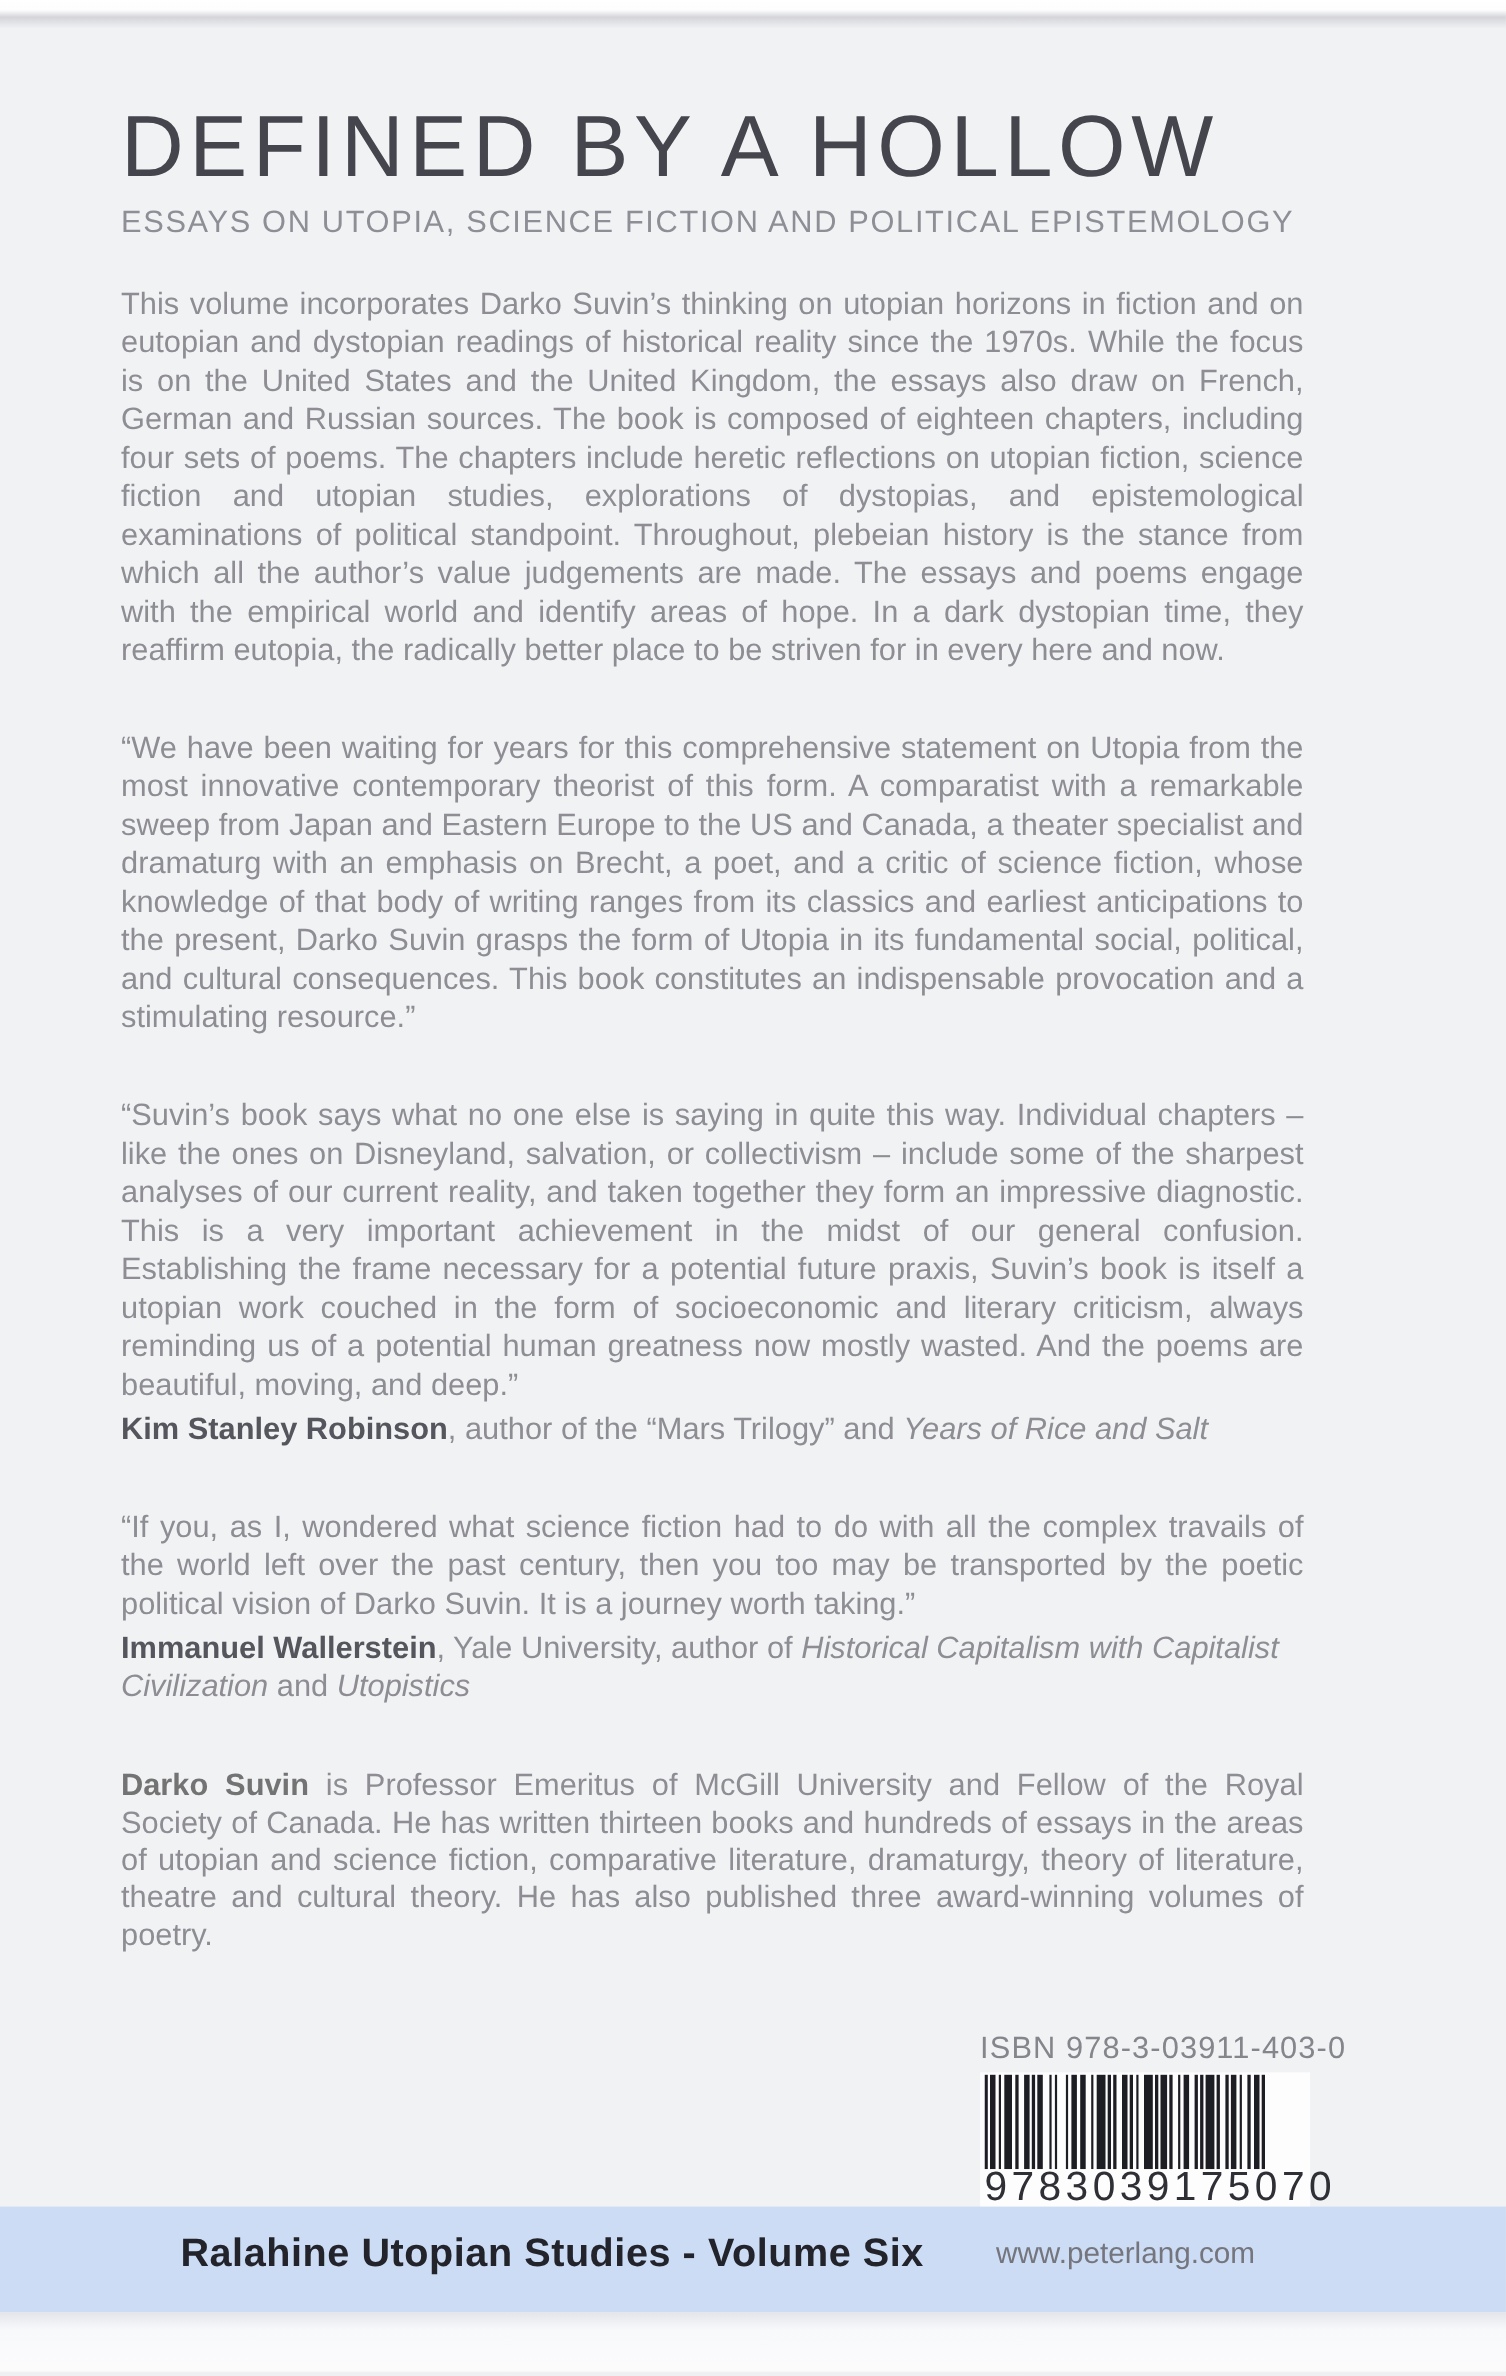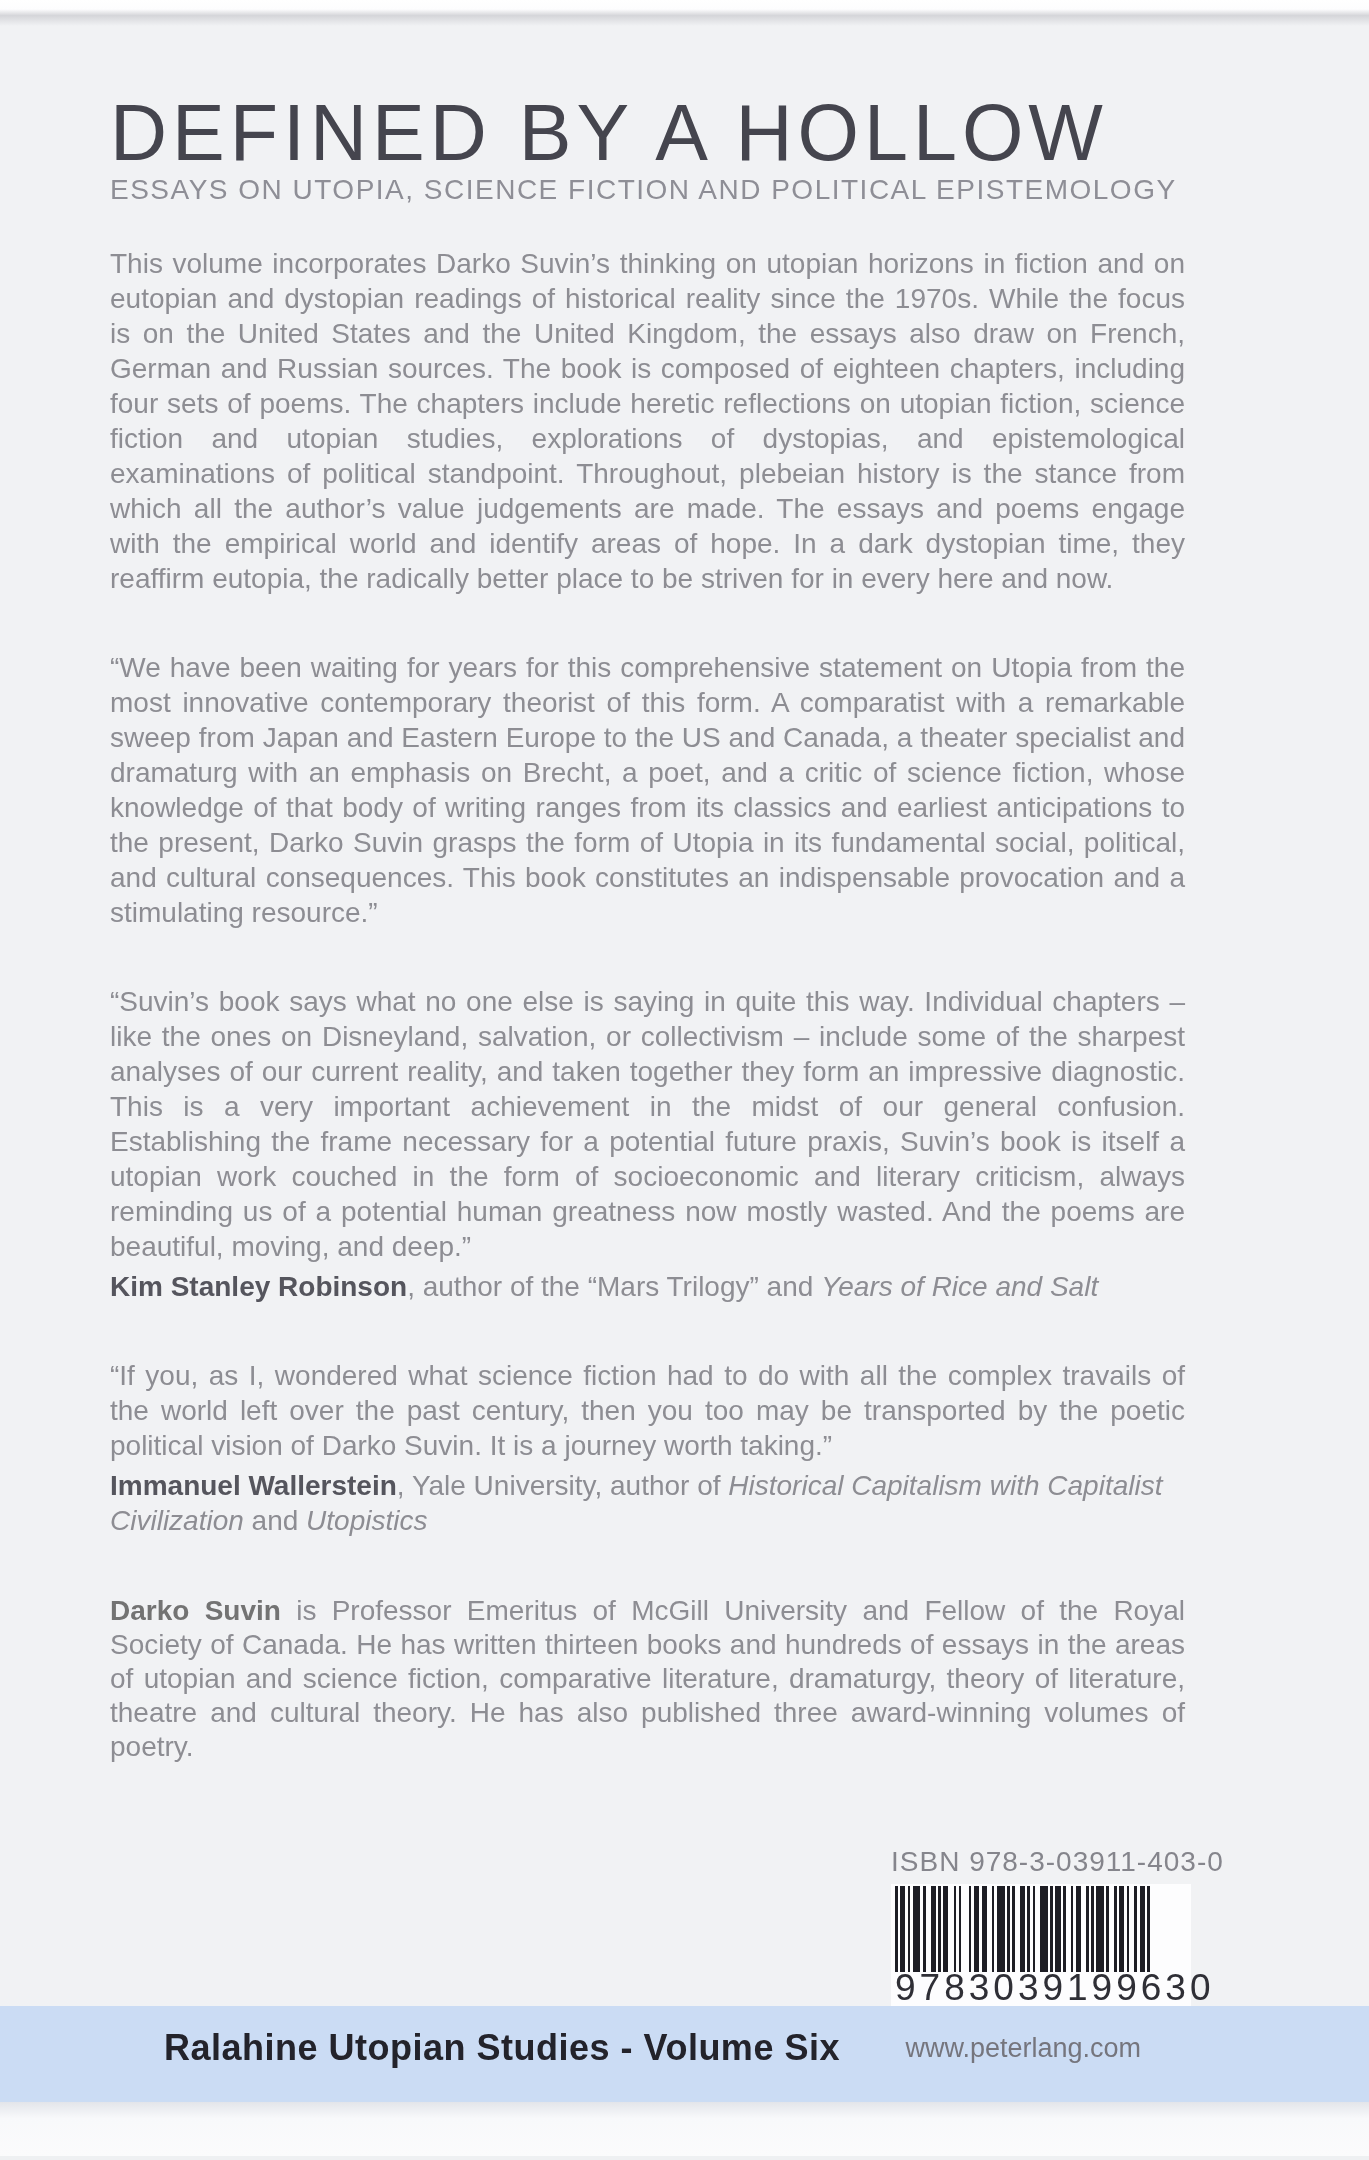--- a/index.html
+++ b/index.html
@@ -24,21 +24,21 @@
   }
   .title {
     font-size: 79px;
     line-height: 82px;
     letter-spacing: 5px;
     font-weight: 400;
     color: #45454e;
     white-space: nowrap;
   }
   .subtitle {
-    margin-top: 0;
+    margin-top: 12px;
     font-size: 28px;
     letter-spacing: 1.5px;
     color: #8e8e96;
   }
   .body-par {
     font-size: 28px;
     line-height: 35px;
     color: #8d8d93;
     text-align: justify;
     text-justify: inter-word;
@@ -227,21 +227,21 @@
           <div style="width: 2.55px; background: rgb(29, 29, 36);"></div>
           <div style="width: 2.55px; background: transparent;"></div>
           <div style="width: 5.1px; background: rgb(29, 29, 36);"></div>
           <div style="width: 2.55px; background: transparent;"></div>
           <div style="width: 2.55px; background: rgb(29, 29, 36);"></div>
           <div style="width: 2.55px; background: transparent;"></div>
         </div>
       <div class="barcode-digits">
         <span>9</span>
         <span>783039</span>
-        <span>199630</span>
+        <span>175070</span>
       </div>
     </div>
   </div>
 
   <div class="footer-band">
     <div class="series-title">Ralahine Utopian Studies - Volume Six</div>
     <div class="publisher-url">www.peterlang.com</div>
   </div>
 
   <div class="photo-bottom-edge"></div>

